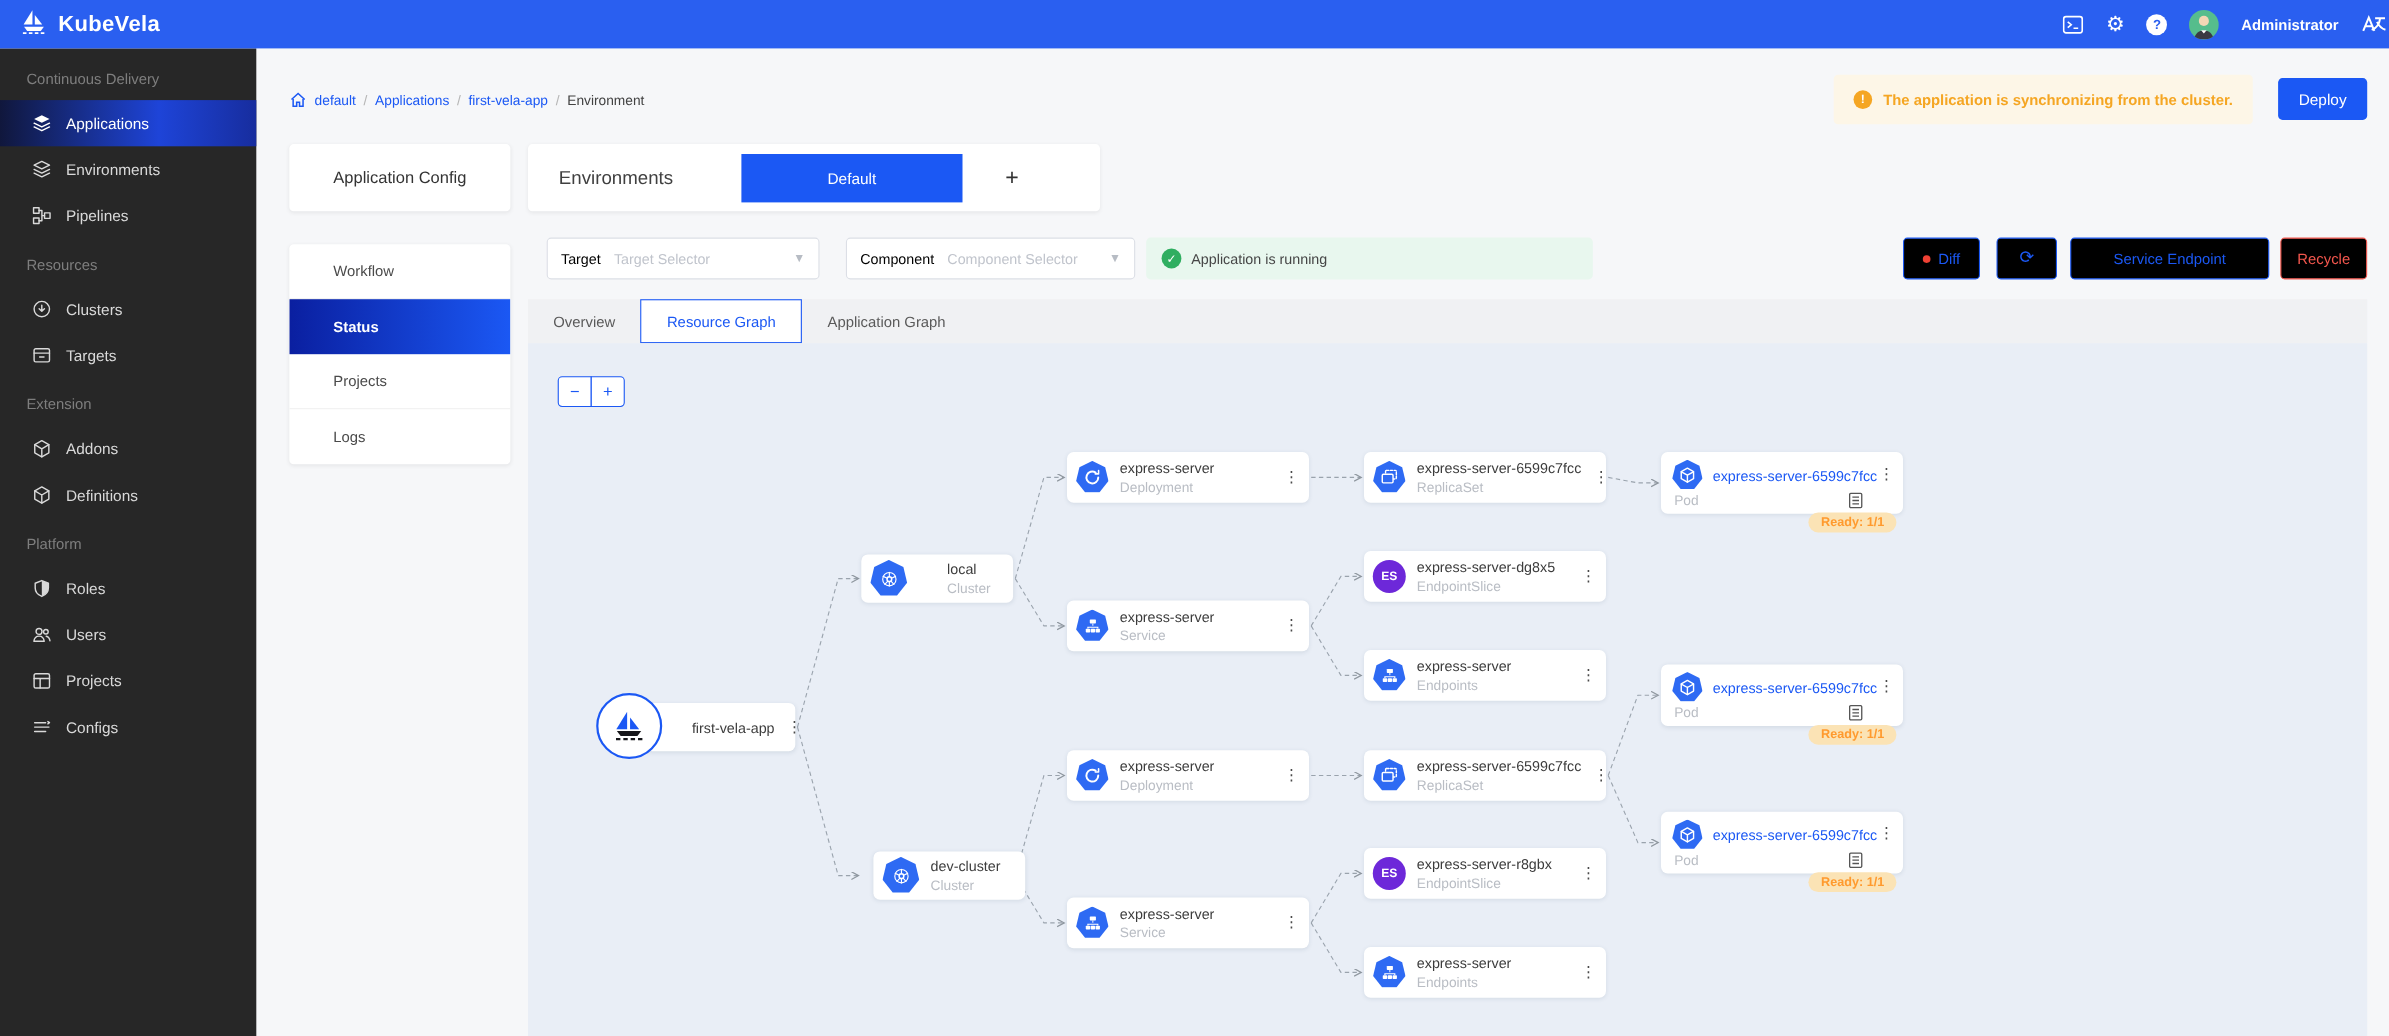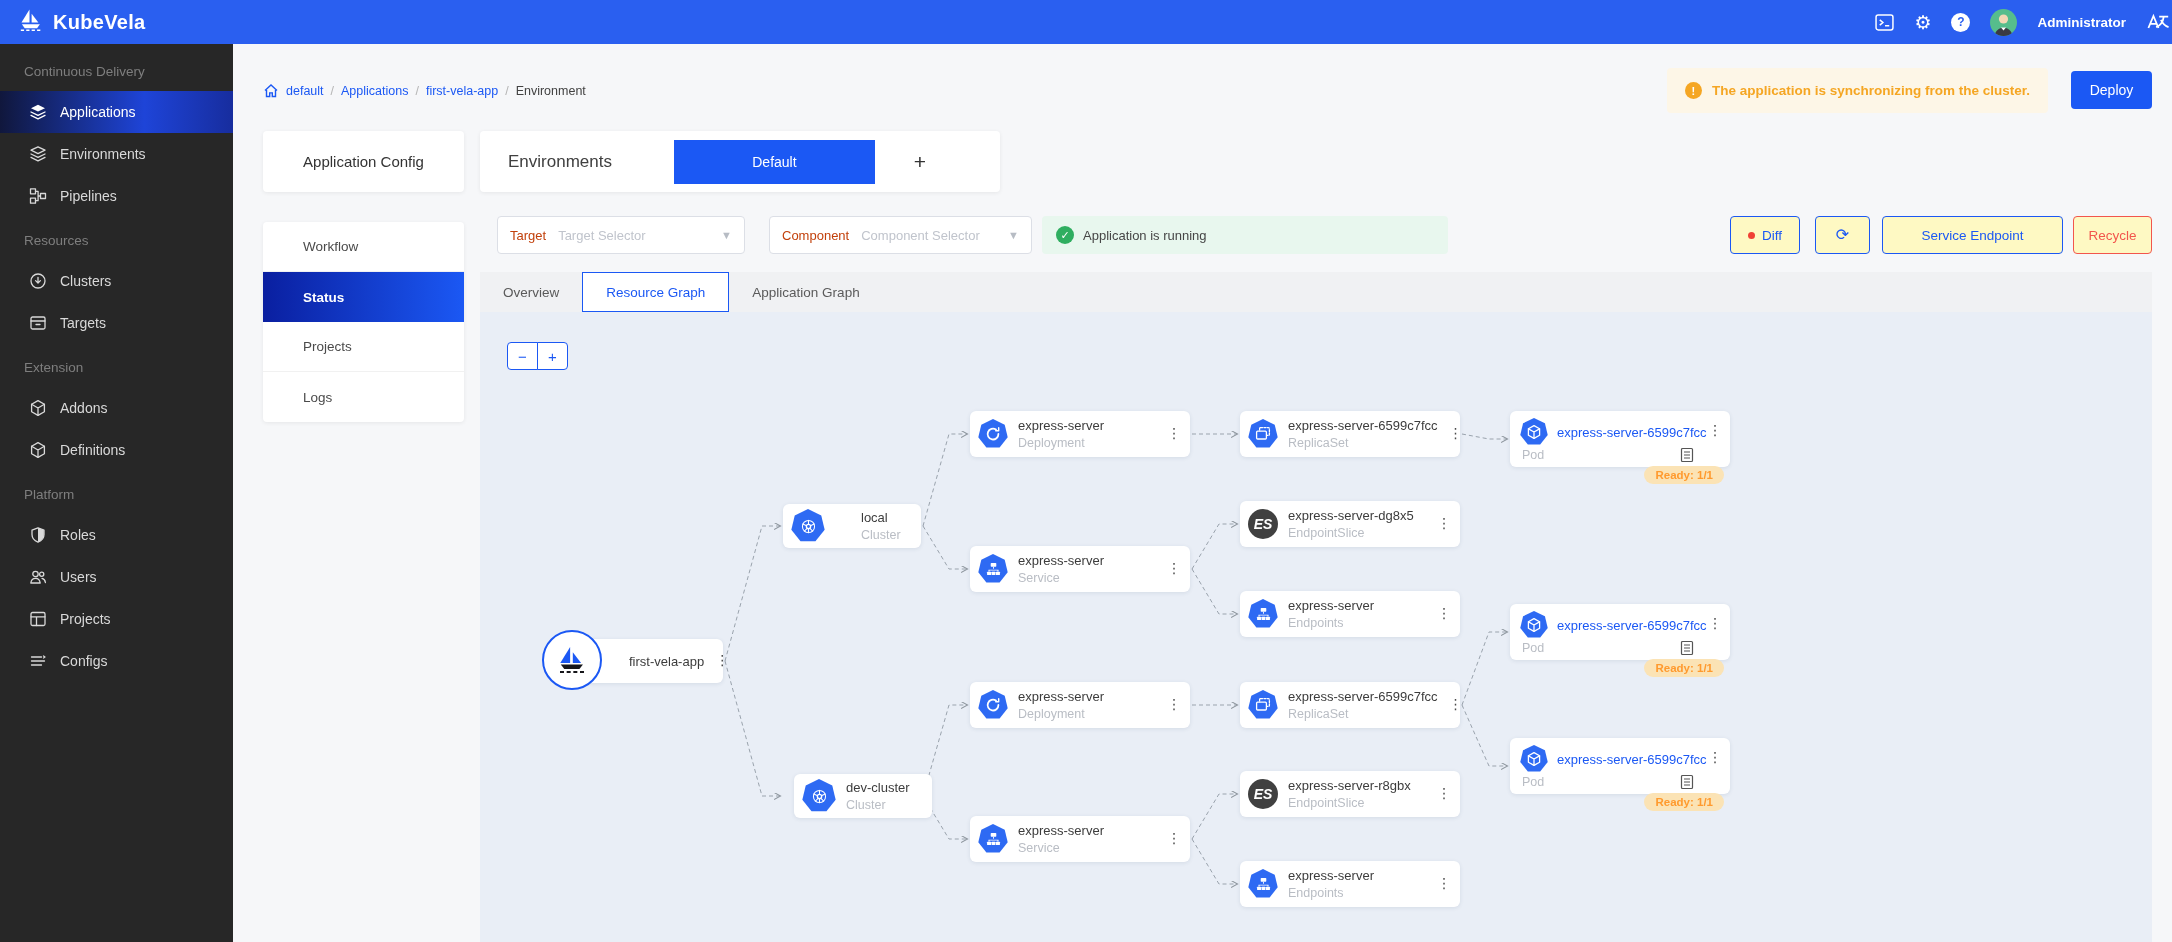--- a/index.html
+++ b/index.html
@@ -44,29 +44,29 @@
   .env-tab { width:201px; height:44px; margin-left:62px; background:#1b58f4; color:#fff; font-size:14px; display:flex; align-items:center; justify-content:center; cursor:pointer; }
   .env-add { width:44px; height:44px; margin-left:23px; display:flex; align-items:center; justify-content:center; font-size:21px; color:#333; cursor:pointer; }
 
   .menu-card { left:263px; top:222px; width:201px; height:200px; overflow:hidden; }
   .menu-item { height:50px; display:flex; align-items:center; padding-left:40px; font-size:13.5px; color:#4a4a4a; border-bottom:1px solid #f1f1f1; cursor:pointer; }
   .menu-item:last-child { border-bottom:none; }
   .menu-item.active { background:linear-gradient(90deg,#0a1fa0 0%,#1b58f4 100%); color:#fff; font-weight:bold; border-bottom:none; }
 
   
   .select-box { position:absolute; top:216px; height:38px; background:#fff; border:1px solid #dcdfe6; border-radius:4px; display:flex; align-items:center; padding:0 12px; cursor:pointer; }
-  .select-label { font-size:13px; color:#c2410c; margin-right:12px; }
+  .select-label { font-size:13px; color:#000000; margin-right:12px; }
   .select-placeholder { font-size:13px; color:#c0c4cc; }
   .select-chevron { margin-left:auto; color:#b7bcc4; font-size:11px; }
   .status-chip { position:absolute; left:1042px; top:216px; width:406px; height:38px; background:#e8f7ee; border-radius:4px; display:flex; align-items:center; gap:9px; padding-left:14px; }
   .check-circle { width:18px; height:18px; border-radius:50%; background:#2fae60; color:#fff; font-size:11px; display:flex; align-items:center; justify-content:center; flex:none; }
   .status-chip-text { font-size:13px; color:#464646; }
 
   
-  .act-btn { position:absolute; top:216px; height:38px; background:#fef9c3; border:1px solid #1b58f4; border-radius:4px; color:#1b58f4; font-size:13.5px; display:flex; align-items:center; justify-content:center; gap:7px; cursor:pointer; font-family:inherit; }
+  .act-btn { position:absolute; top:216px; height:38px; background:#000000; border:1px solid #1b58f4; border-radius:4px; color:#1b58f4; font-size:13.5px; display:flex; align-items:center; justify-content:center; gap:7px; cursor:pointer; font-family:inherit; }
   .act-btn.danger { border-color:#f2564d; color:#f2564d; }
   .diff-dot { width:7px; height:7px; border-radius:50%; background:#f04134; display:inline-block; }
   .refresh-glyph { font-size:16px; line-height:1; }
 
   
   .tabs-strip { position:absolute; left:480px; top:272px; width:1672px; height:40px; background:#f0f1f3; display:flex; }
   .vtab { padding:0 23px; display:flex; align-items:center; font-size:13.5px; color:#5a5a5a; cursor:pointer; }
   .vtab.active { background:#fff; border:1px solid #1b58f4; color:#1b58f4; }
 
   
@@ -77,21 +77,21 @@
   .zbtn.out { border-radius:4px 0 0 4px; }
   .zbtn.in { border-radius:0 4px 4px 0; margin-left:-1px; }
 
   .gnode { position:absolute; background:#fff; border-radius:6px; box-shadow:0 1px 4px rgba(31,56,88,.10); display:flex; align-items:center; gap:10px; padding:0 8px 0 8px; cursor:pointer; }
   .gtitle { font-size:13px; color:#3c3c3c; white-space:nowrap; }
   .gtitle.link { color:#1b58f4; }
   .gsub { font-size:12.5px; color:#b9bdc4; margin-top:3px; white-space:nowrap; }
   .gdots { margin-left:auto; color:#4a4a4a; font-size:14px; width:16px; text-align:center; cursor:pointer; line-height:1.1; flex:none; }
   .hepta { width:30px; height:30px; flex:none; background:#2e6af3; clip-path:polygon(50% 0%,89% 19%,99% 61%,72% 95%,28% 95%,1% 61%,11% 19%); display:flex; align-items:center; justify-content:center; color:#fff; }
   .hepta.big { width:34px; height:34px; }
-  .circ-es { width:30px; height:30px; flex:none; border-radius:50%; background:#404040; color:#fff; font-size:14px; font-weight:bold; display:flex; align-items:center; justify-content:center;font-style:italic; }
+  .circ-es { width:30px; height:30px; flex:none; border-radius:50%; background:#6d28d9; color:#fff; font-size:11px; font-weight:bold; display:flex; align-items:center; justify-content:center; }
 
   .app-circle { position:absolute; width:60px; height:60px; border-radius:50%; background:#fff; border:2.5px solid #1b58f4; display:flex; align-items:center; justify-content:center; z-index:3; cursor:pointer; }
   .gnode.appcard { padding-left:42px; z-index:2; }
 
   .gnode.pod { flex-direction:column; align-items:stretch; gap:0; padding:7px 10px 5px 10px; }
   .pod-top { display:flex; align-items:center; gap:9px; }
   .pod-top .hepta { width:28px; height:28px; }
   .pod-bottom { display:flex; align-items:center; justify-content:space-between; margin-top:1px; padding-left:2px; }
   .pod-kind { font-size:12.5px; color:#b9bdc4; }
   .pod-log { margin-right:26px; display:flex; cursor:pointer; }

